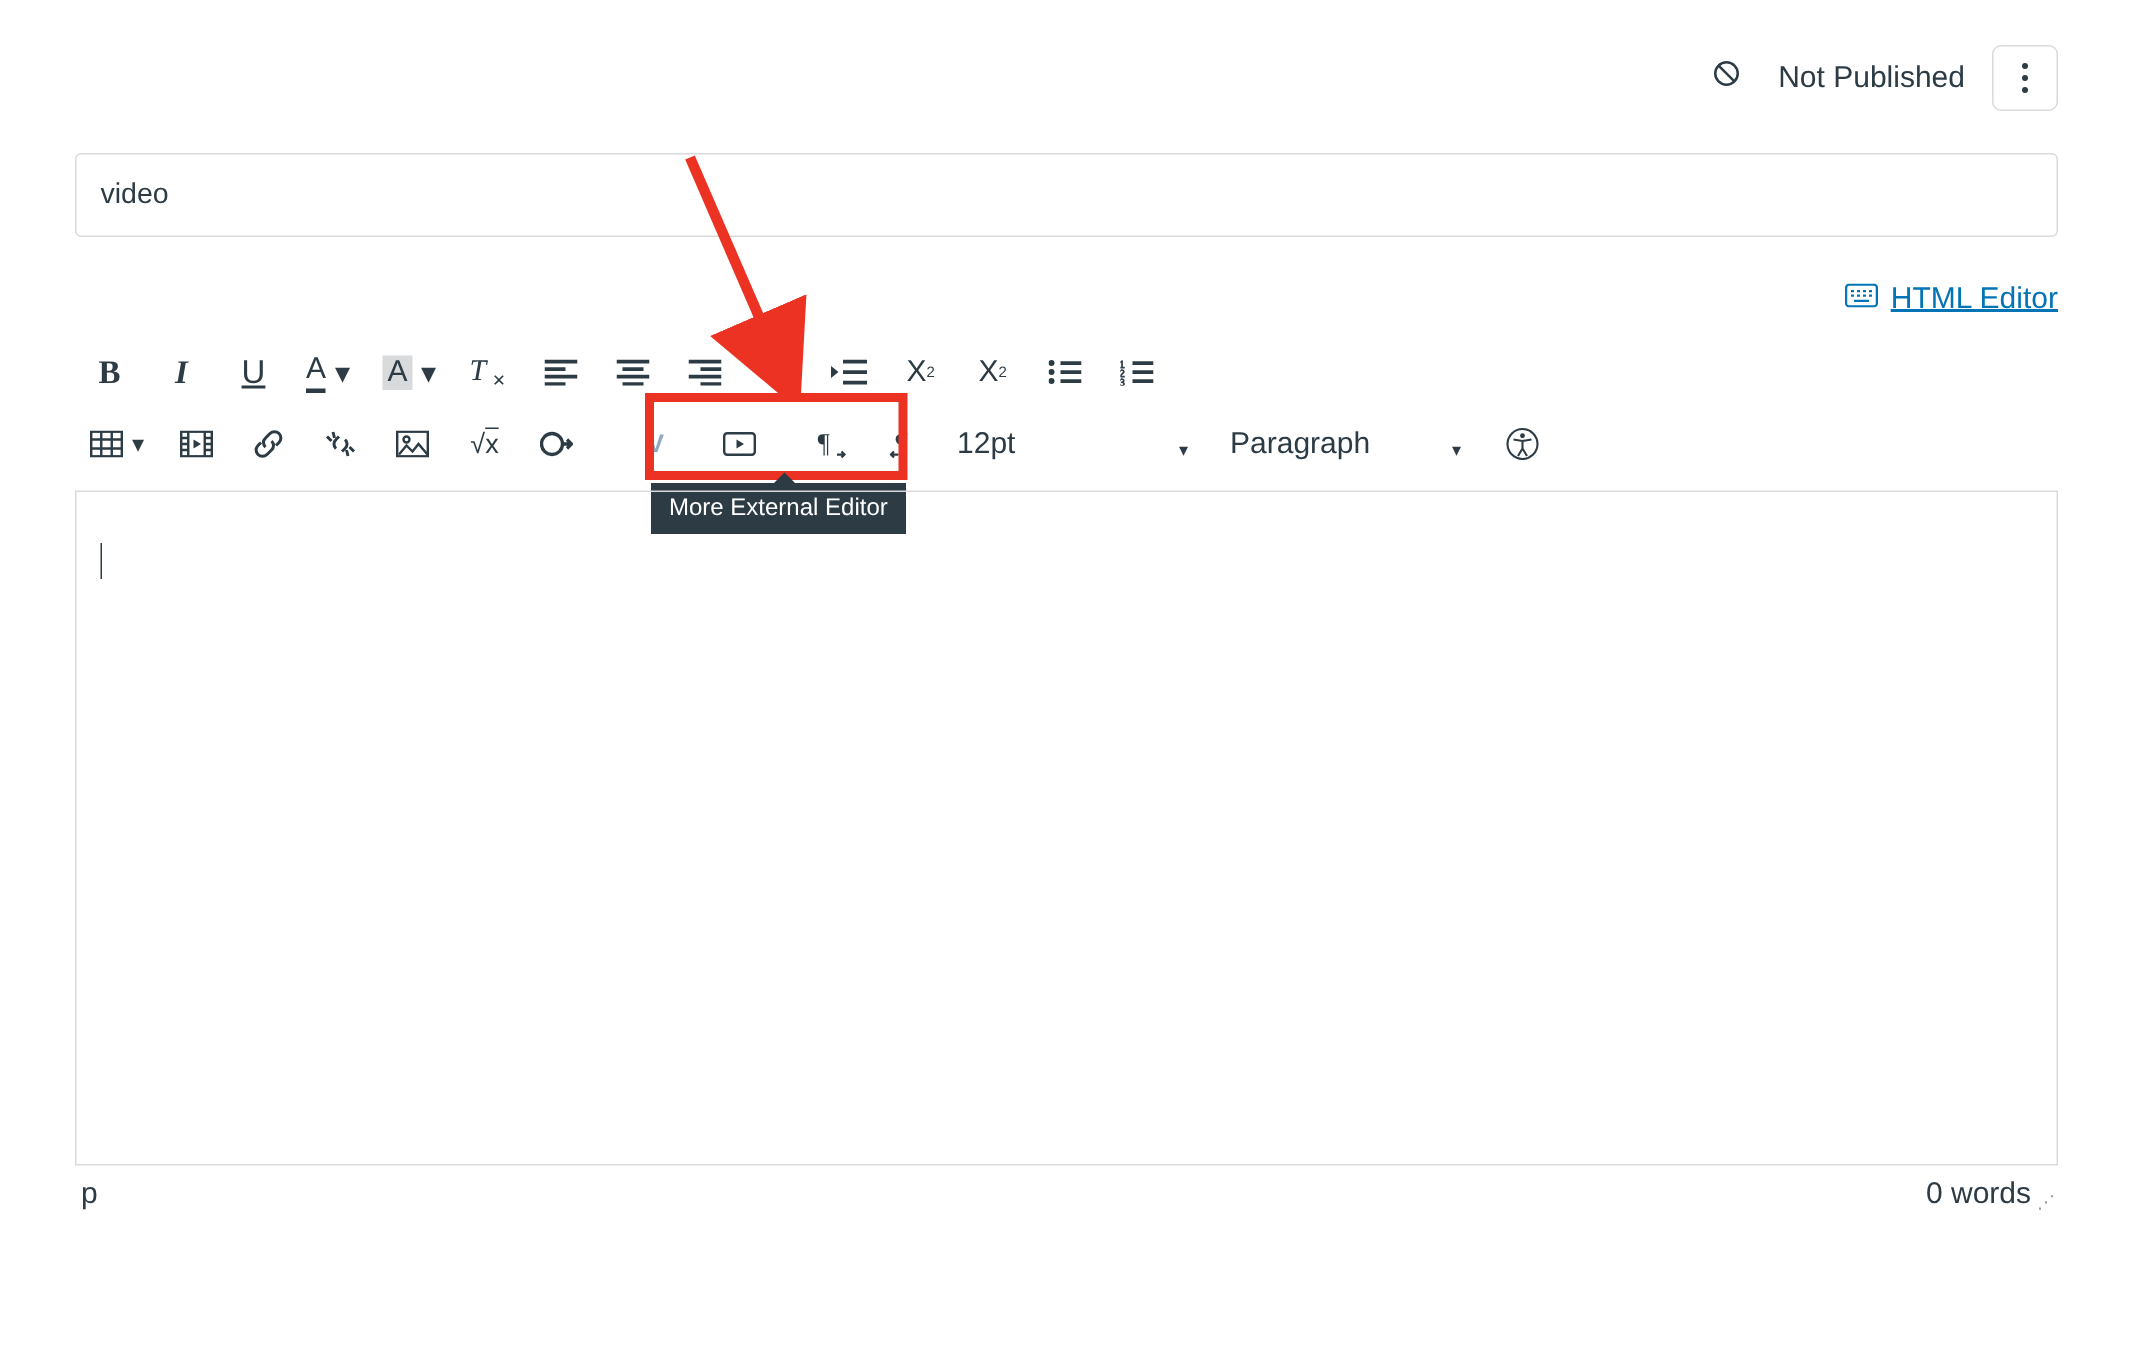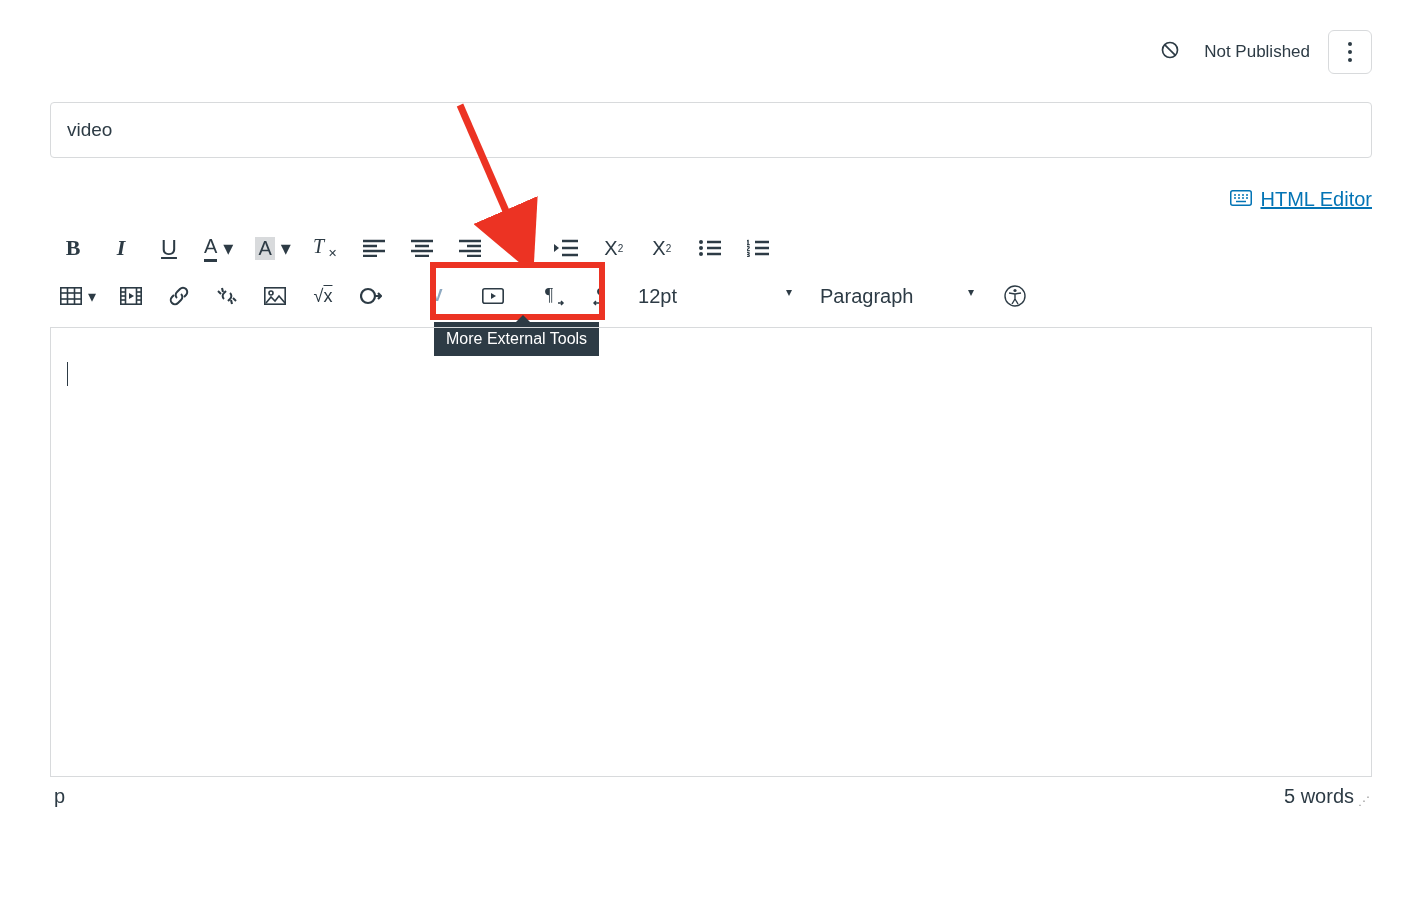--- a/index.html
+++ b/index.html
@@ -1,18 +1,18 @@
 <!DOCTYPE html>
 <html><head>
 <meta charset="utf-8">
 <style>
 * { box-sizing: border-box; margin: 0; padding: 0; }
 body { font-family: "Helvetica Neue", Helvetica, Arial, sans-serif; background: #fff; padding: 30px 50px; color: #2d3b45; }
 .top-bar { display: flex; justify-content: flex-end; align-items: center; gap: 18px; margin-bottom: 28px; }
-.publish-status { display: flex; align-items: center; gap: 24px; font-size: 17px; color: #2d3b45; }
+.publish-status { display: flex; align-items: center; gap: 24px; font-size: 20px; color: #2d3b45; }
 .prohibit-icon { width: 20px; height: 20px; display: inline-block; }
 .kebab-btn { width: 44px; height: 44px; border: 1px solid #d8dadc; border-radius: 6px; background: #fff; display: flex; align-items: center; justify-content: center; cursor: pointer; }
 .kebab-dot { width: 4px; height: 4px; background: #2d3b45; border-radius: 50%; margin: 2px 0; }
 .title-input { width: 100%; height: 56px; padding: 0 16px; font-size: 19px; border: 1px solid #d8dadc; border-radius: 4px; color: #2d3b45; }
 .html-editor-row { display: flex; justify-content: flex-end; align-items: flex-start; margin-top: 30px; margin-bottom: 14px; }
 .html-editor-link { color: #0374b5; text-decoration: underline; font-size: 20px; display: flex; align-items: center; gap: 8px; }
 .keyboard-icon { color: #0374b5; }
 .toolbar { border-bottom: none; position: relative; }
 .tool-row { display: flex; align-items: center; gap: 22px; min-height: 46px; }
 .tool-row:first-child { padding-left: 10px; margin-bottom: 2px; }
@@ -20,21 +20,21 @@
 .tool-btn { color: #2d3b45; display: inline-flex; align-items: center; justify-content: center; cursor: pointer; min-width: 26px; height: 26px; }
 .tool-btn-bold { font-weight: 900; font-size: 22px; font-family: Georgia, serif; }
 .tool-btn-italic { font-style: italic; font-weight: 900; font-size: 22px; font-family: Georgia, serif; }
 .dropdown-caret { margin-left: 6px; }
 .highlight-a { background:#d8dadc; padding:0 3px; }
 .editor-area { width: 100%; height: 450px; border: 1px solid #d8dadc; border-top: 1px solid #d8dadc; padding: 16px; margin-top: 8px; position: relative; }
 .cursor-line { position: absolute; left: 16px; top: 34px; width: 1px; height: 24px; background: #2d3b45; }
 .status-bar { display: flex; justify-content: space-between; padding: 8px 4px 0; font-size: 20px; color: #2d3b45; }
 .status-bar .resize { font-size: 12px; color: #999; letter-spacing: -2px; }
 select.inline-select { border: none; font-size: 20px; color: #2d3b45; background: transparent; appearance: none; padding-right: 30px; cursor: pointer; }
-.select-wrap { position: relative; display: inline-flex; align-items: flex-start; }
+.select-wrap { position: relative; display: inline-flex; align-items: flex-end; }
 .select-wrap::after { content: '▾'; font-size: 12px; color: #2d3b45; position: absolute; right: 6px; pointer-events: none; }
 .font-size-sel { width: 160px; }
 .format-sel { width: 160px; }
 
 .annot-box { position: absolute; border: 6px solid #ec3323; left: 380px; top: 37px; width: 175px; height: 58px; pointer-events: none; }
 .annot-arrow { position: absolute; left: 360px; top: -130px; width: 140px; height: 170px; pointer-events: none; }
 .tooltip { position: absolute; background: #2d3b45; color: #fff; font-size: 16px; padding: 8px 12px; left: 384px; top: 97px; white-space: nowrap; }
 .tooltip::before { content:''; position:absolute; top:-7px; left:82px; border-left:7px solid transparent; border-right:7px solid transparent; border-bottom:7px solid #2d3b45; }
 .v-letter { color:#8ea9c1; font-weight:700; font-size:17px; }
 </style>
@@ -261,29 +261,29 @@
 
   <svg class="annot-arrow" viewBox="0 0 140 170">
     <defs>
         <marker id="ah" markerWidth="10" markerHeight="10" refX="7" refY="5" orient="auto">
           <polygon points="0,0 10,5 0,10" fill="#ec3323"></polygon>
         </marker>
       </defs>
     <line x1="50" y1="10" x2="115" y2="160" stroke="#ec3323" stroke-width="7" marker-end="url(#ah)"></line>
   </svg>
   <div class="annot-box"></div>
-  <div class="tooltip">More External Tools</div>
+  <div class="tooltip">More External Editor</div>
 </div>
 
 <div class="editor-area">
   <div class="cursor-line"></div>
 </div>
 
 <div class="status-bar">
   <span>p</span>
   <span style="display:inline-flex;align-items:flex-end;gap:4px;">
-    <span>5 words</span>
+    <span>0 words</span>
     <span class="resize">⋰</span>
   </span>
 </div>
 
 
 
 
 </body></html>

